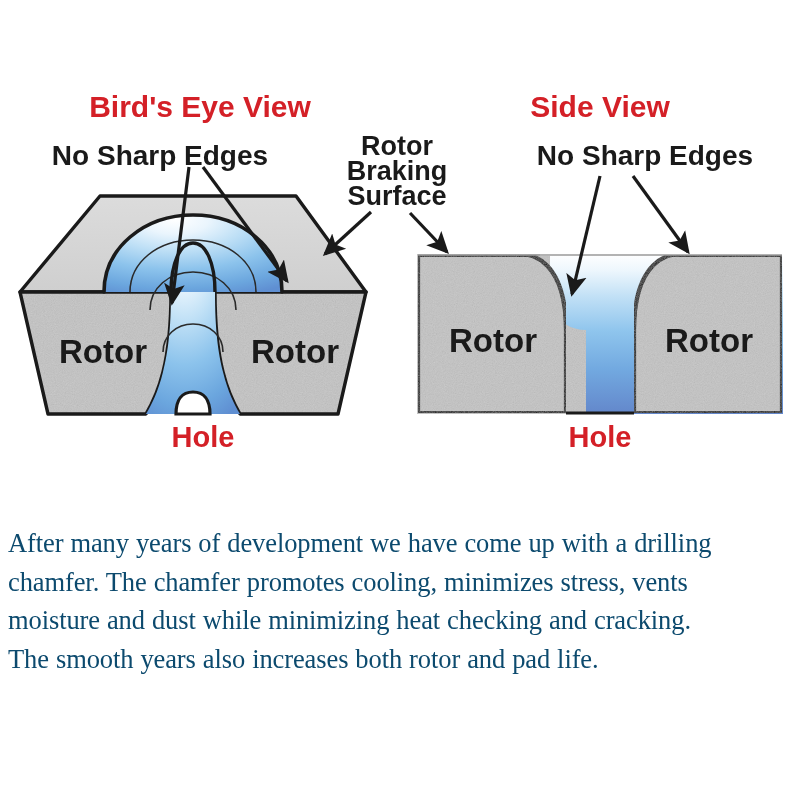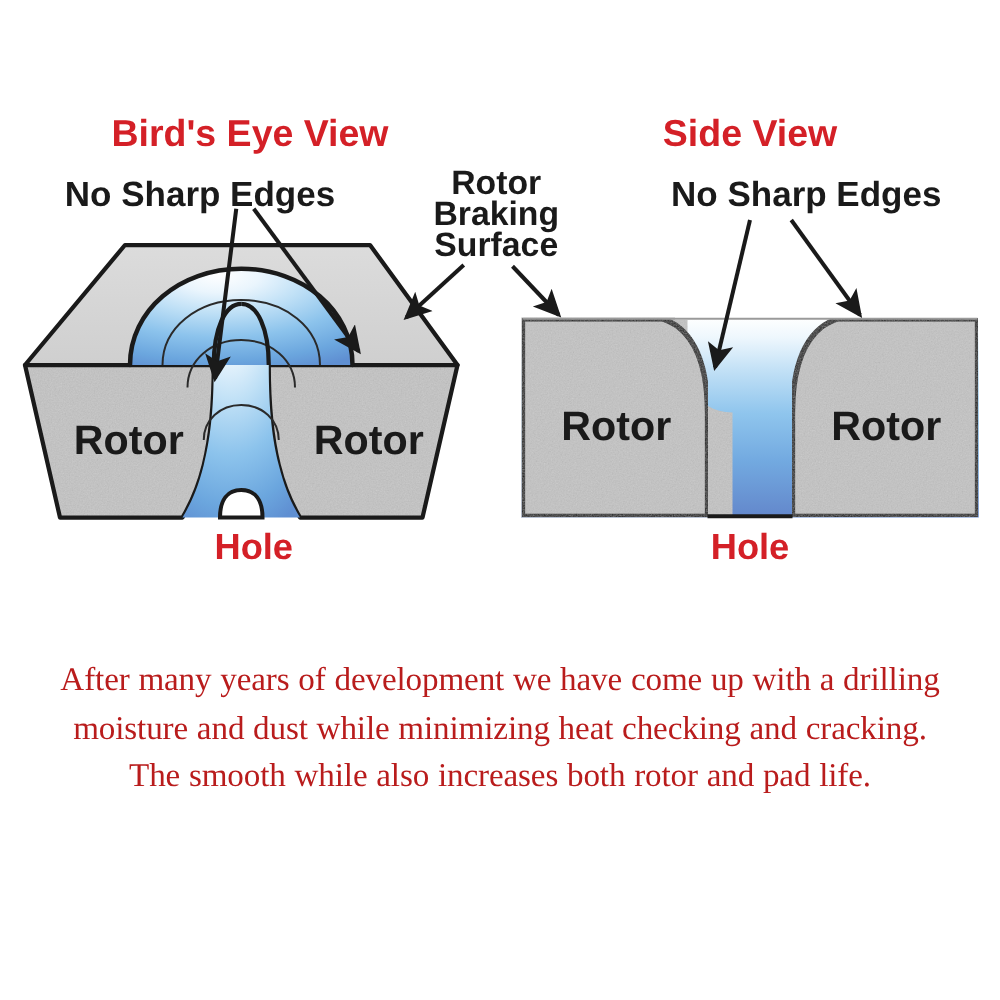--- a/index.html
+++ b/index.html
@@ -33,25 +33,25 @@
     height: 500px;
     display: block;
   }
 
   
   .caption {
     position: absolute;
     left: 8px;
     top: 524px;
     width: 784px;
-    text-align: center;
+    text-align: left;
     font-family: "Liberation Serif", serif;
     font-size: 26.5px;
     line-height: 38.5px;
-    color: #b91c1c;
+    color: #0c4a6e;
     letter-spacing: -0.1px;
     word-spacing: 0.5px;
   }
   .caption span { display: block; white-space: nowrap; }
 </style>
 </head>
 <body>
 
 <div id="stage">
 
@@ -209,17 +209,18 @@
       <text x="397" y="205" text-anchor="middle" font-family="Liberation Sans, sans-serif" font-size="27" font-weight="bold" fill="#1a1a1a">Surface</text>
 
       <text x="203" y="447" text-anchor="middle" font-family="Liberation Sans, sans-serif" font-size="29" font-weight="bold" fill="#d42027">Hole</text>
 
       <text x="600" y="447" text-anchor="middle" font-family="Liberation Sans, sans-serif" font-size="29" font-weight="bold" fill="#d42027">Hole</text>
     </g>
   </svg>
 
   <div class="caption">
     <span>After many years of development we have come up with a drilling</span>
+    <span>chamfer. The chamfer promotes cooling, minimizes stress, vents</span>
     <span>moisture and dust while minimizing heat checking and cracking.</span>
-    <span>The smooth while also increases both rotor and pad life.</span>
+    <span>The smooth years also increases both rotor and pad life.</span>
   </div>
 
 </div>
 
 </body></html>

